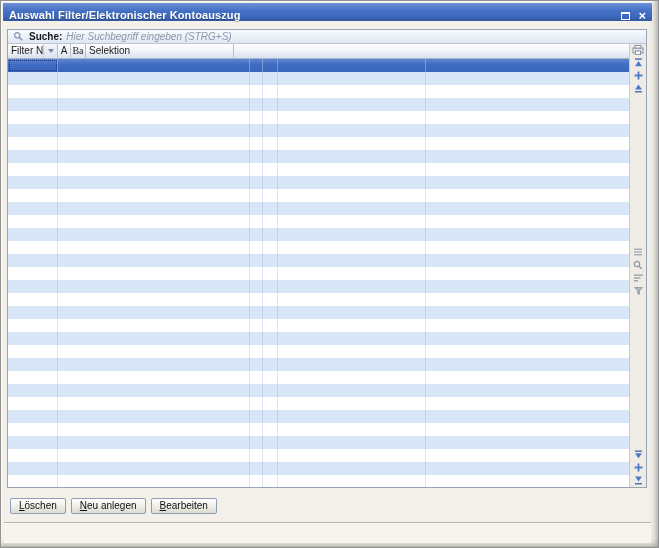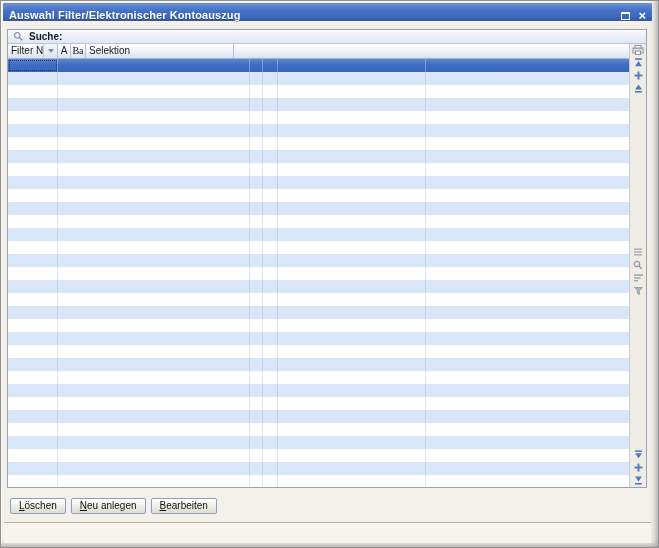--- a/index.html
+++ b/index.html
@@ -17,21 +17,21 @@
   .title{color:#fff;font-size:11px;font-weight:bold;letter-spacing:.1px;text-shadow:0 1px 1px rgba(0,0,0,.3);white-space:nowrap;}
   .controls{margin-left:auto;display:flex;align-items:center;gap:8px;}
   .ctrl-restore{width:9px;height:8px;border:1px solid #fff;border-top-width:2px;box-sizing:border-box;background:transparent;cursor:default;}
   .ctrl-close{color:#fff;font-weight:bold;font-size:13px;line-height:10px;cursor:default;}
 
   
   .panel{position:absolute;left:6px;top:28px;width:640px;height:459px;box-sizing:border-box;
     border:1px solid #97a2b6;background:#fff;display:flex;flex-direction:column;}
 
   .searchbar{flex:0 0 14px;height:14px;display:flex;align-items:center;gap:4px;padding:0 4px;box-sizing:border-box;
-    background:linear-gradient(#f8fbfe,#dfe7f3);border-bottom:1px solid #bac5d6;}
+    background:linear-gradient(#f8fbfe,#dfe7f3);border-bottom:1px solid #bac5d6;justify-content:space-between;}
   .search-label{font-size:10px;font-weight:bold;color:#15181e;line-height:12px;}
   .search-input{flex:1;border:0;background:transparent;outline:none;padding:0;height:12px;
     font-size:10px;font-style:italic;color:#444;}
   .search-input::placeholder{color:#8d97ab;font-style:italic;}
 
   .grid-wrap{flex:1;display:flex;min-height:0;}
   .grid{flex:1;display:flex;flex-direction:column;min-width:0;}
 
   .thead{flex:0 0 14px;height:14px;display:flex;
     background:linear-gradient(#ffffff,#eef2f8 55%,#d8e1ee);border-bottom:1px solid #a9b5c8;}
@@ -91,20 +91,21 @@
   <div class="panel">
 
     <div class="searchbar">
       <span class="sicon">
         <svg width="11" height="11" viewBox="0 0 11 11">
           <circle cx="4.3" cy="4.3" r="2.7" fill="none" stroke="#8791b8" stroke-width="1.2"></circle>
           <line x1="6.4" y1="6.6" x2="9.3" y2="9.2" stroke="#8791b8" stroke-width="1.4"></line>
         </svg>
       </span>
       <span class="search-label">Suche:</span>
+      <input class="search-input" type="text" placeholder="Hier Suchbegriff eingeben (STRG+S)" style="">
     </div>
 
     <div class="grid-wrap">
       <div class="grid">
         <div class="thead">
           <div class="th c0">
             <span>Filter Nr</span>
             <span class="sortbtn">
               <span class="sort-caret"></span>
             </span>

